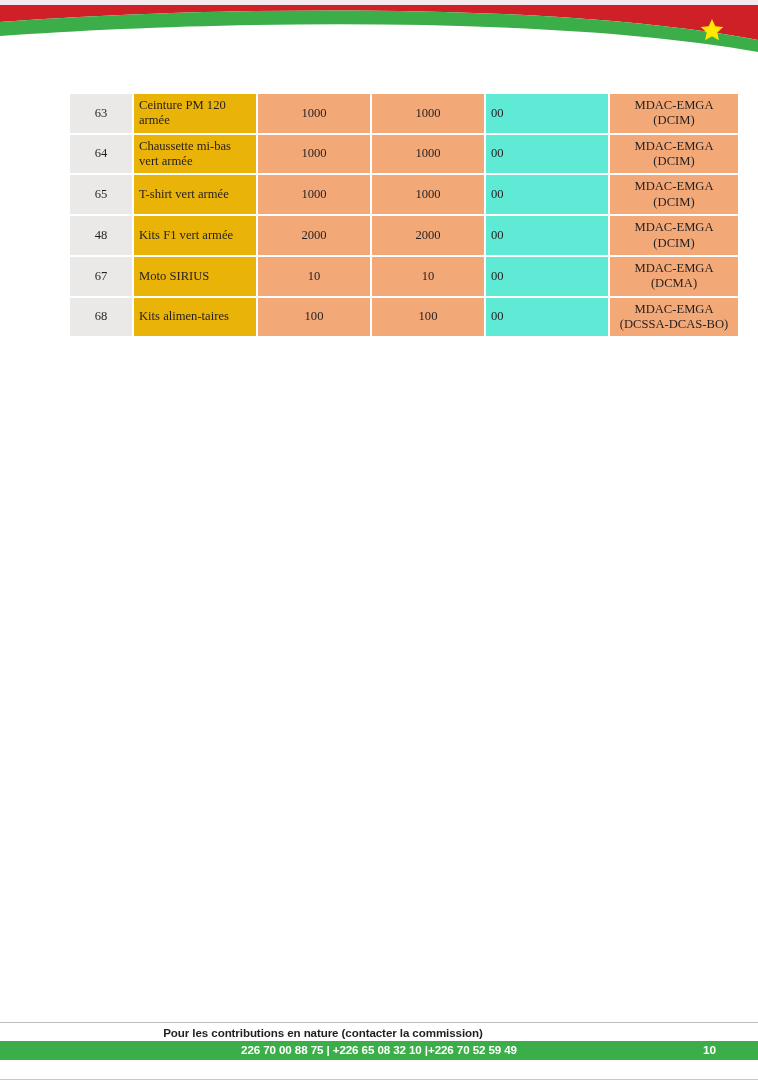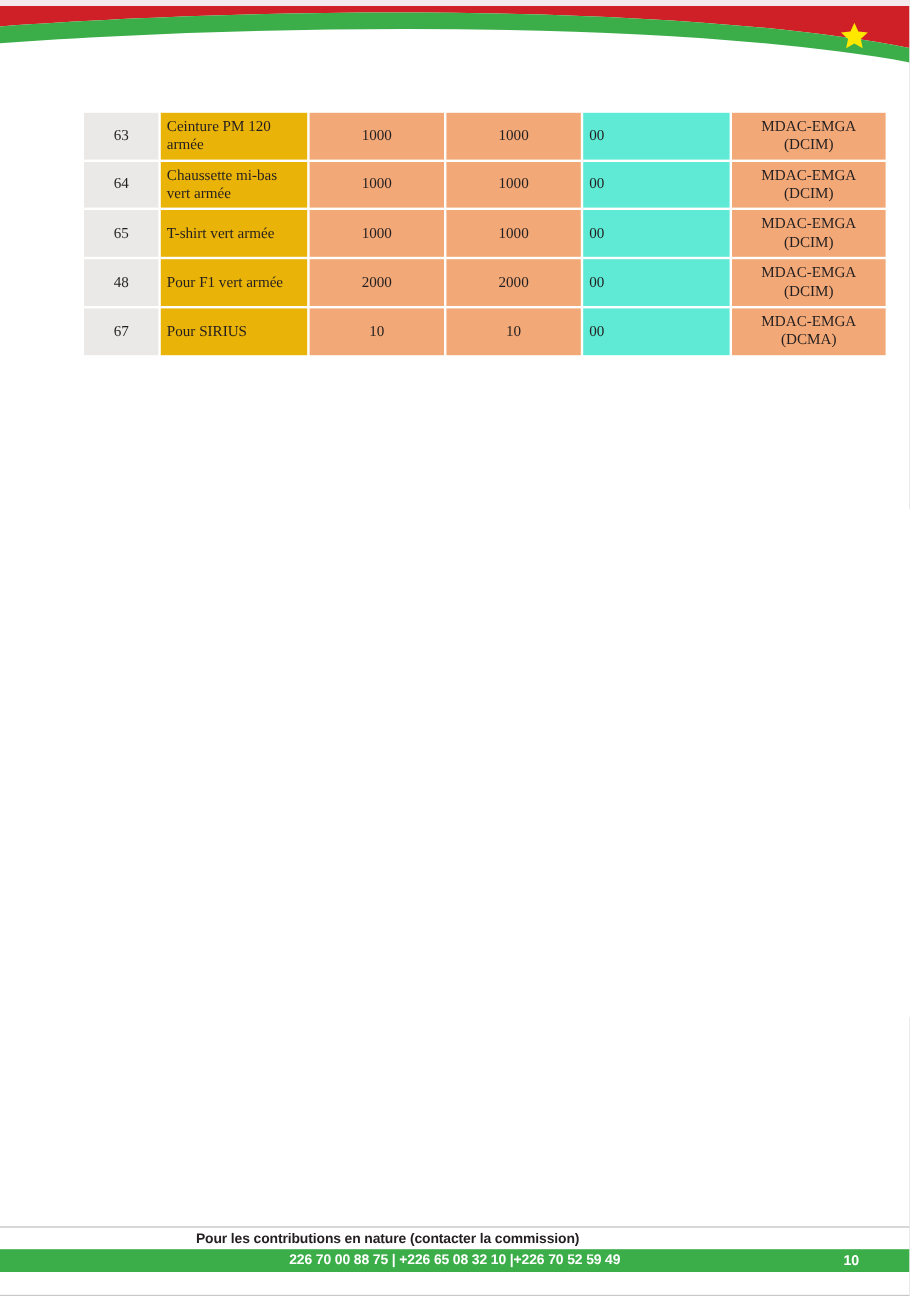--- a/index.html
+++ b/index.html
@@ -169,33 +169,41 @@
       <tr>
         <td class="c-num">65</td>
         <td class="c-desig">T-shirt vert armée</td>
         <td class="c-qty">1000</td>
         <td class="c-recv">1000</td>
         <td class="c-rest">00</td>
         <td class="c-struct">MDAC-EMGA (DCIM)</td>
       </tr>
       <tr>
         <td class="c-num">48</td>
-        <td class="c-desig">Pour F1 vert armée</td>
+        <td class="c-desig">Kits F1 vert armée</td>
         <td class="c-qty">2000</td>
         <td class="c-recv">2000</td>
         <td class="c-rest">00</td>
         <td class="c-struct">MDAC-EMGA (DCIM)</td>
       </tr>
       <tr>
         <td class="c-num">67</td>
-        <td class="c-desig">Pour SIRIUS</td>
+        <td class="c-desig">Moto SIRIUS</td>
         <td class="c-qty">10</td>
         <td class="c-recv">10</td>
         <td class="c-rest">00</td>
         <td class="c-struct">MDAC-EMGA (DCMA)</td>
+      </tr>
+      <tr>
+        <td class="c-num">68</td>
+        <td class="c-desig">Kits alimen-taires</td>
+        <td class="c-qty">100</td>
+        <td class="c-recv">100</td>
+        <td class="c-rest">00</td>
+        <td class="c-struct">MDAC-EMGA (DCSSA-DCAS-BO)</td>
       </tr>
     </tbody>
   </table>
 
   <div id="footer">
     <div id="footer-rule"></div>
     <div id="footer-note">Pour les contributions en nature (contacter la commission)</div>
     <div id="footer-bar">
       <div id="footer-phones">226 70 00 88 75 | +226 65 08 32 10 |+226 70 52 59 49</div>
       <div id="page-number">10</div>

